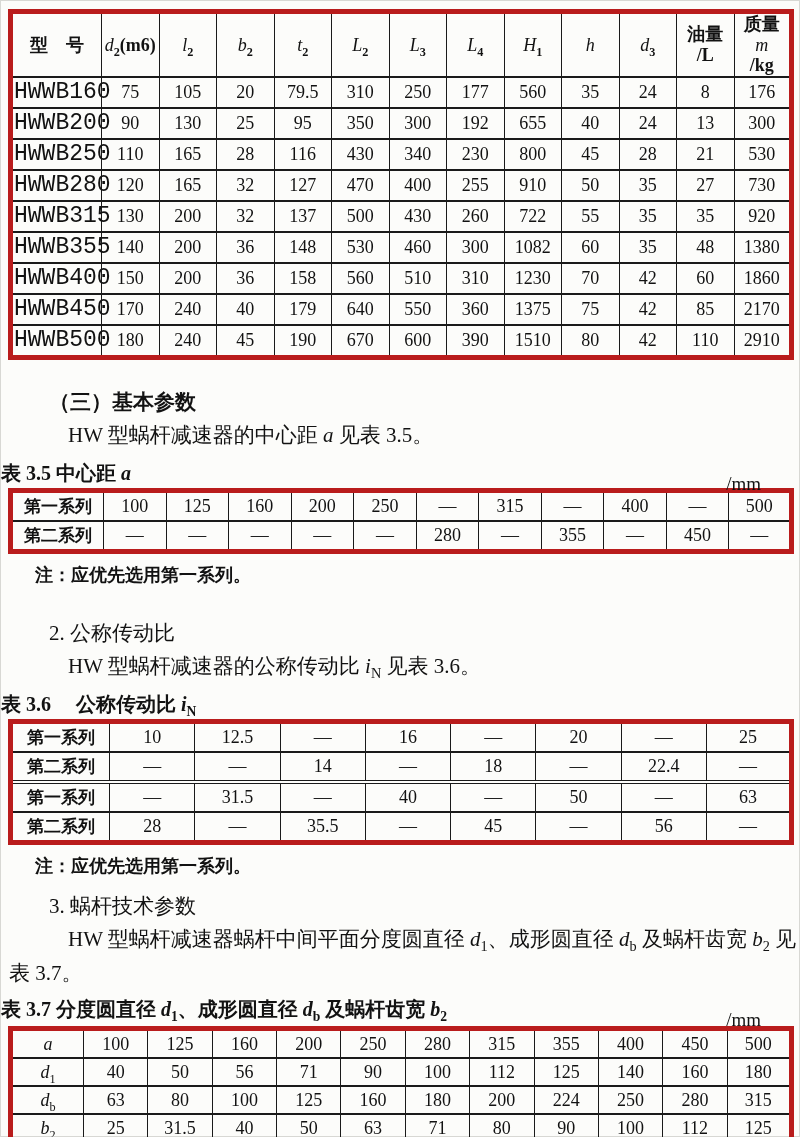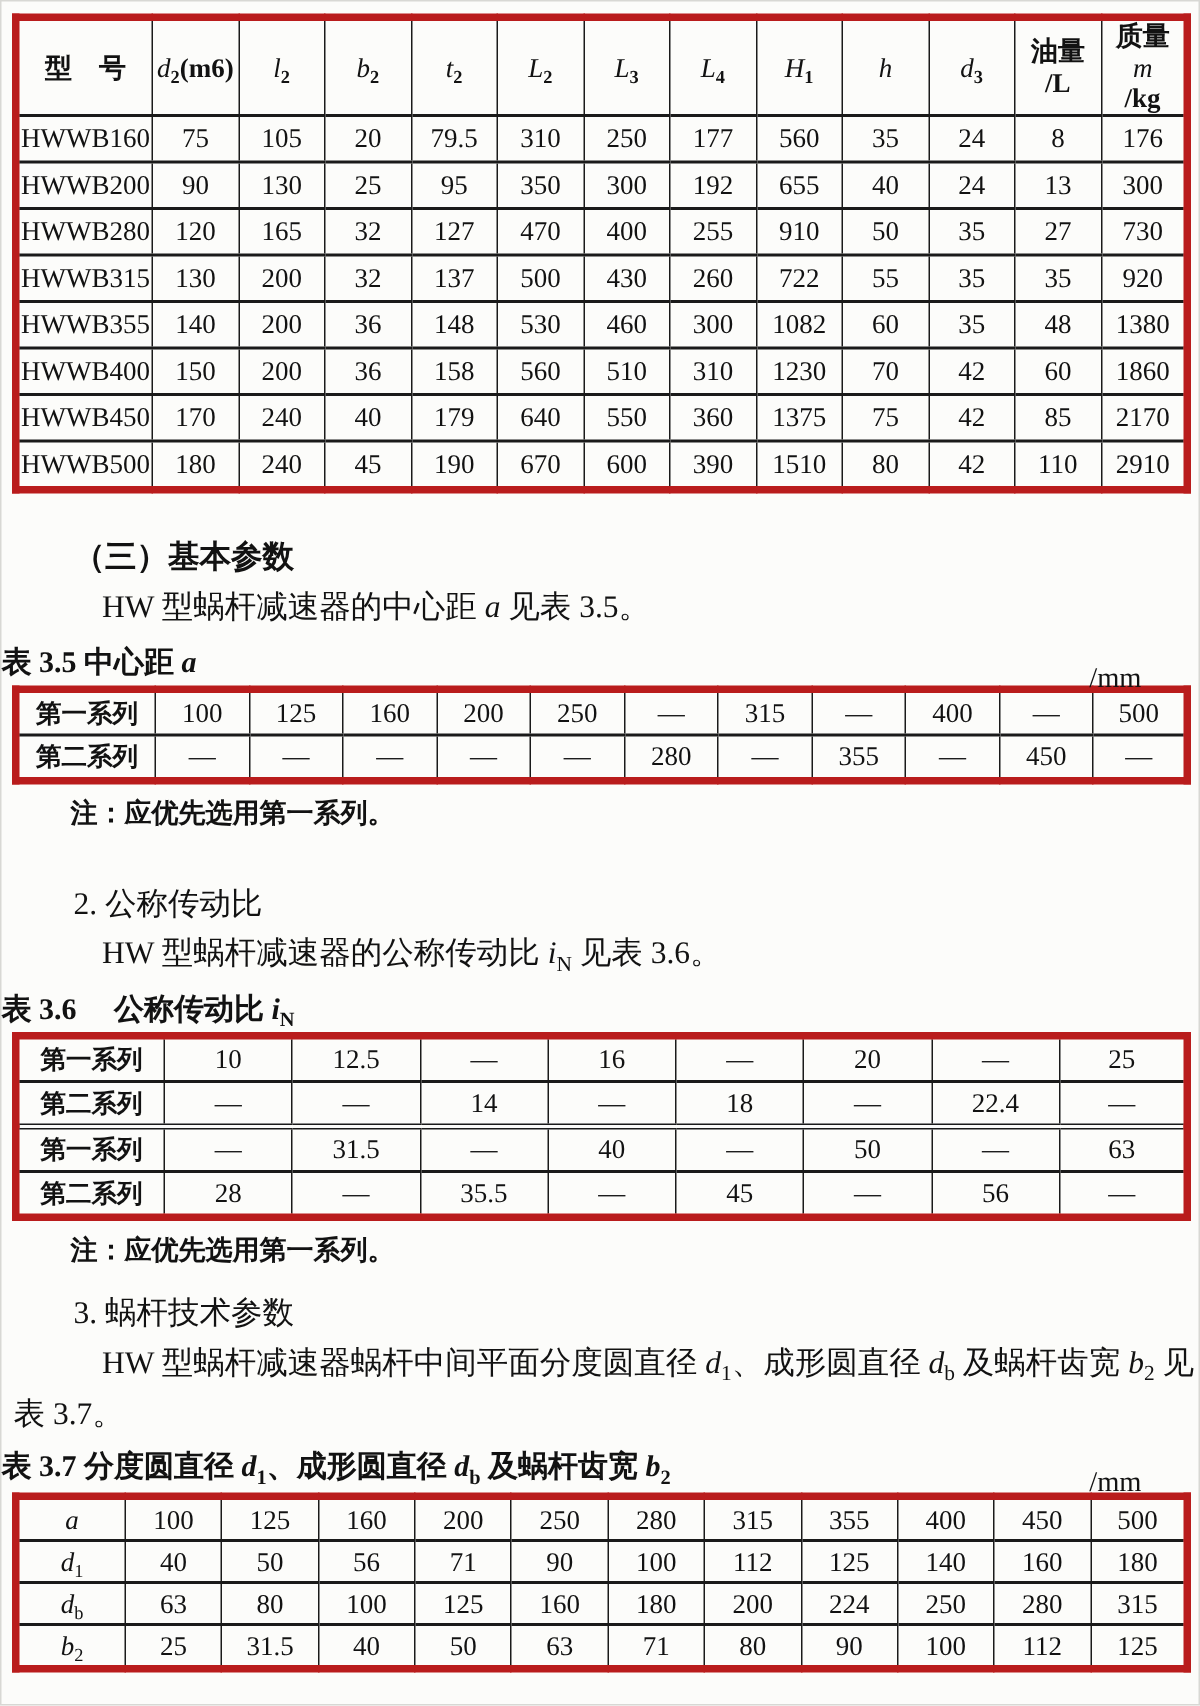--- a/index.html
+++ b/index.html
@@ -23,37 +23,37 @@
     text-align:center;vertical-align:middle;
     font-size:18px;padding:0 1px;white-space:pre-line;line-height:1.15;
   }
   
   .t1{margin-top:8px;}
   .t1 td{height:29px;}
   .t1 tr:first-child td{height:56px;font-size:18px;}
   .t1 td:first-child{width:86px;}
   .t1 .hd{font-weight:bold;font-size:17px;}
   .t1 .hd .v{font-weight:normal;}
-  .t1 .lbl{font-size:18px;}
+  .t1 .lbl{font-size:23px;font-family:Liberation Mono, monospace;}
   
   .t35 td,.t36 td,.t37 td{height:27px;}
   .t35 td:first-child{width:88px;}
   .t36 td:first-child{width:94px;}
   .t37 td:first-child{width:68px;}
   .t35 .lbl,.t36 .lbl{font-weight:bold;font-size:17px;font-family:"Liberation Sans","DejaVu Sans",sans-serif;margin-top:13px;}
   .t36 tr:nth-child(2) td{border-bottom:4px double #1a1a1a;}
   .t37 td{height:26px;}
   
   .h-sec{margin:28px 0 0 48px;font-size:21px;font-weight:bold;line-height:28px;}
   .h-sub{margin:8px 0 0 48px;font-size:21px;line-height:28px;}
   .para{margin:5px 0 0 0;padding-left:67px;font-size:21px;line-height:29px;}
   .para.cont{padding-left:8px;}
   .caption{position:relative;margin-top:10px;text-align:left;font-size:20px;font-weight:bold;line-height:26px;}
   .caption .unit{position:absolute;right:38px;top:11px;font-weight:normal;font-size:19px;}
-  .note{margin:9px 0 0 46px;font-size:18px;font-weight:bold;line-height:24px;font-family:Liberation Mono, monospace;}
+  .note{margin:9px 0 0 34px;font-size:18px;font-weight:bold;line-height:24px;font-family:Liberation Serif, serif;}
   .gap4{height:4px;}
   .gap2{height:2px;}
 </style>
 </head>
 <body>
 
 <div class="page">
 
   <table class="tbl t1">
       <tbody>
@@ -96,20 +96,35 @@
           <td class="val">350</td>
           <td class="val">300</td>
           <td class="val">192</td>
           <td class="val">655</td>
           <td class="val">40</td>
           <td class="val">24</td>
           <td class="val">13</td>
           <td class="val">300</td>
         </tr>
         <tr>
+          <td class="lbl">HWWB250</td>
+          <td class="val">110</td>
+          <td class="val">165</td>
+          <td class="val">28</td>
+          <td class="val">116</td>
+          <td class="val">430</td>
+          <td class="val">340</td>
+          <td class="val">230</td>
+          <td class="val">800</td>
+          <td class="val">45</td>
+          <td class="val">28</td>
+          <td class="val">21</td>
+          <td class="val">530</td>
+        </tr>
+        <tr>
           <td class="lbl">HWWB280</td>
           <td class="val">120</td>
           <td class="val">165</td>
           <td class="val">32</td>
           <td class="val">127</td>
           <td class="val">470</td>
           <td class="val">400</td>
           <td class="val">255</td>
           <td class="val">910</td>
           <td class="val">50</td>

